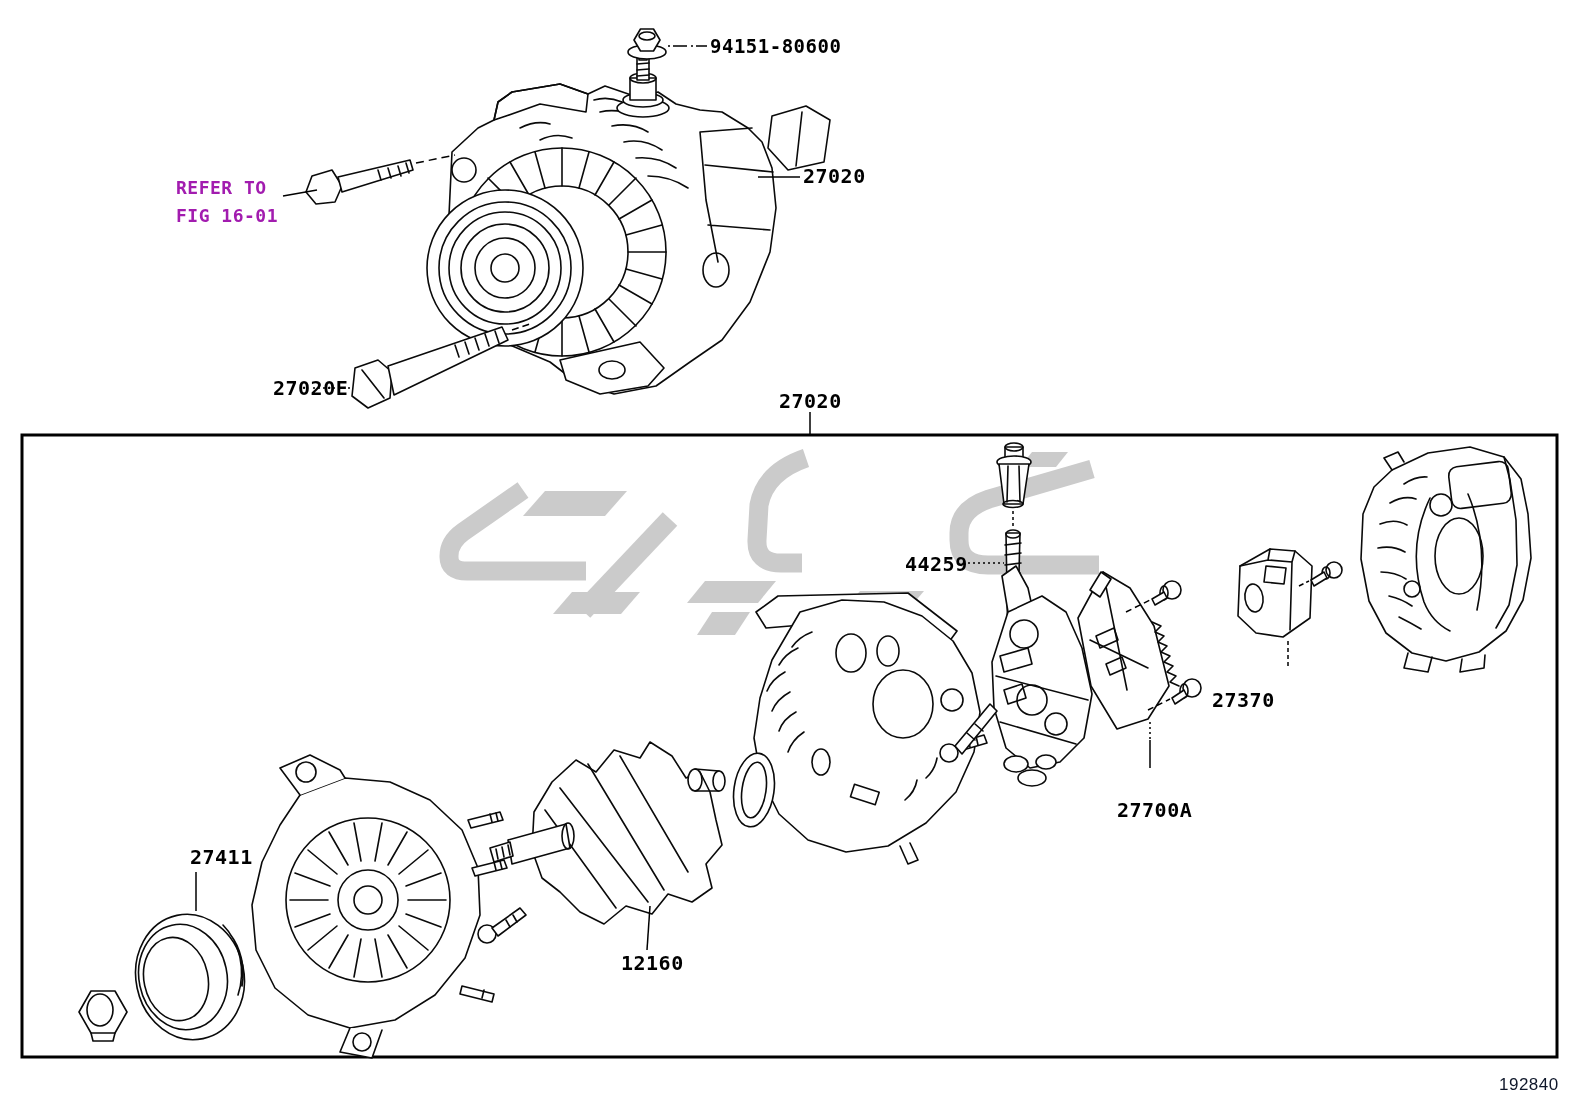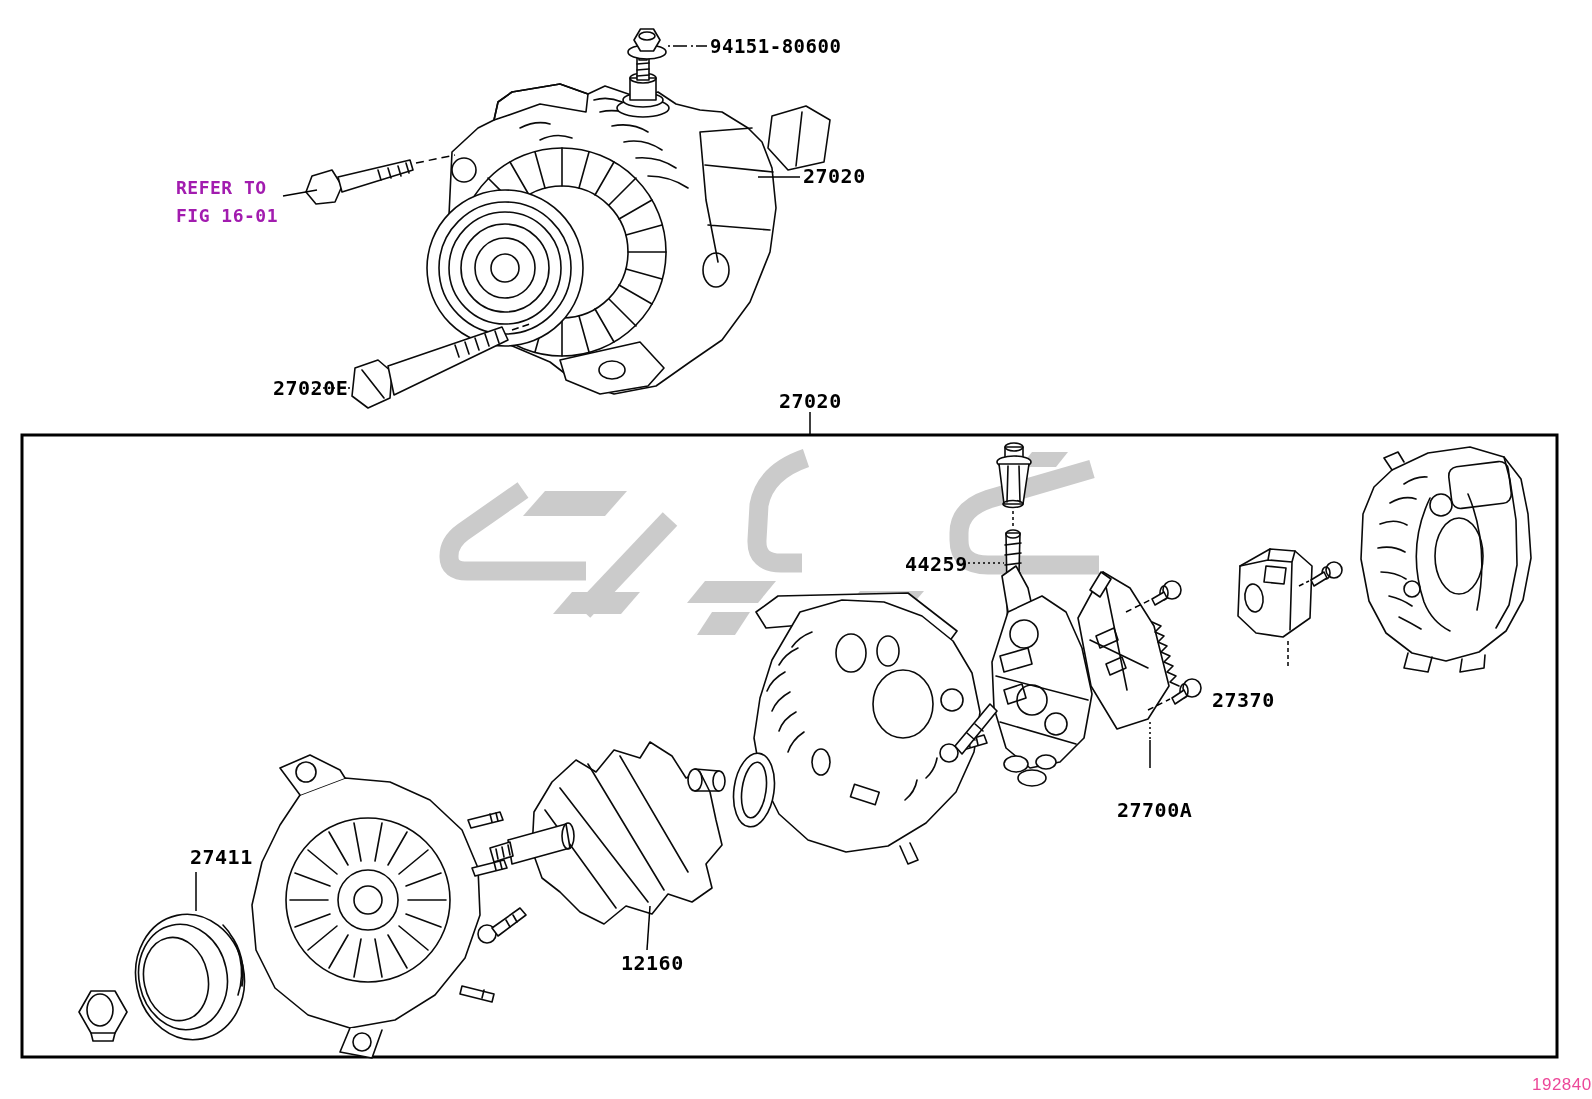--- a/index.html
+++ b/index.html
@@ -12,21 +12,21 @@
     position:absolute;font-weight:700;font-size:20px;color:#000;
     white-space:nowrap;letter-spacing:0.5px;
   }
   .plabel.small{font-size:19px;}
   .note{
     position:absolute;font-weight:700;font-size:18px;color:#a21caf;line-height:1.55;
     white-space:nowrap;letter-spacing:0.5px;
   }
   .figcode{
     position:absolute;font-family:"Liberation Sans",sans-serif;font-weight:400;
-    font-size:17px;color:#ec4899;letter-spacing:0.5px;margin-left:33px;
+    font-size:17px;color:#0f172a;letter-spacing:0.5px;
   }
   .art{stroke:#0a0a0a;stroke-width:1.6;fill:none;stroke-linejoin:round;stroke-linecap:round;}
   .artw{stroke:#0a0a0a;stroke-width:1.6;fill:#ffffff;stroke-linejoin:round;stroke-linecap:round;}
   .leader{stroke:#000;stroke-width:1.5;fill:none;}
   .box{stroke:#000;stroke-width:3;fill:none;}
 </style>
 </head>
 <body>
 
 <div class="stage">

